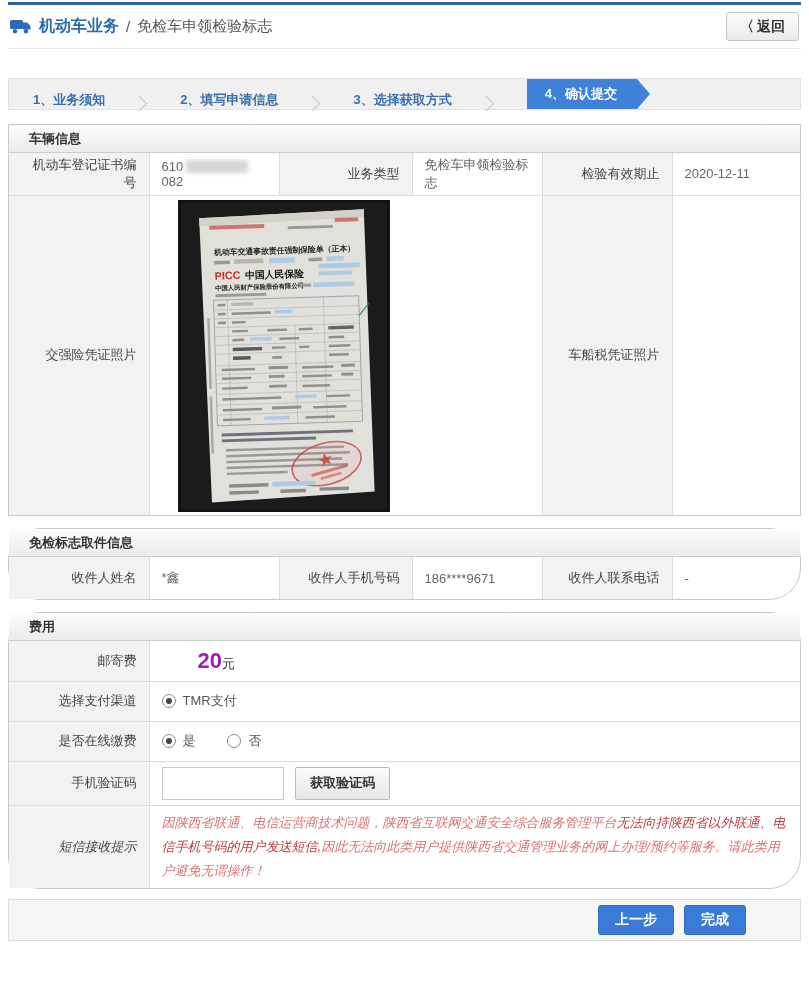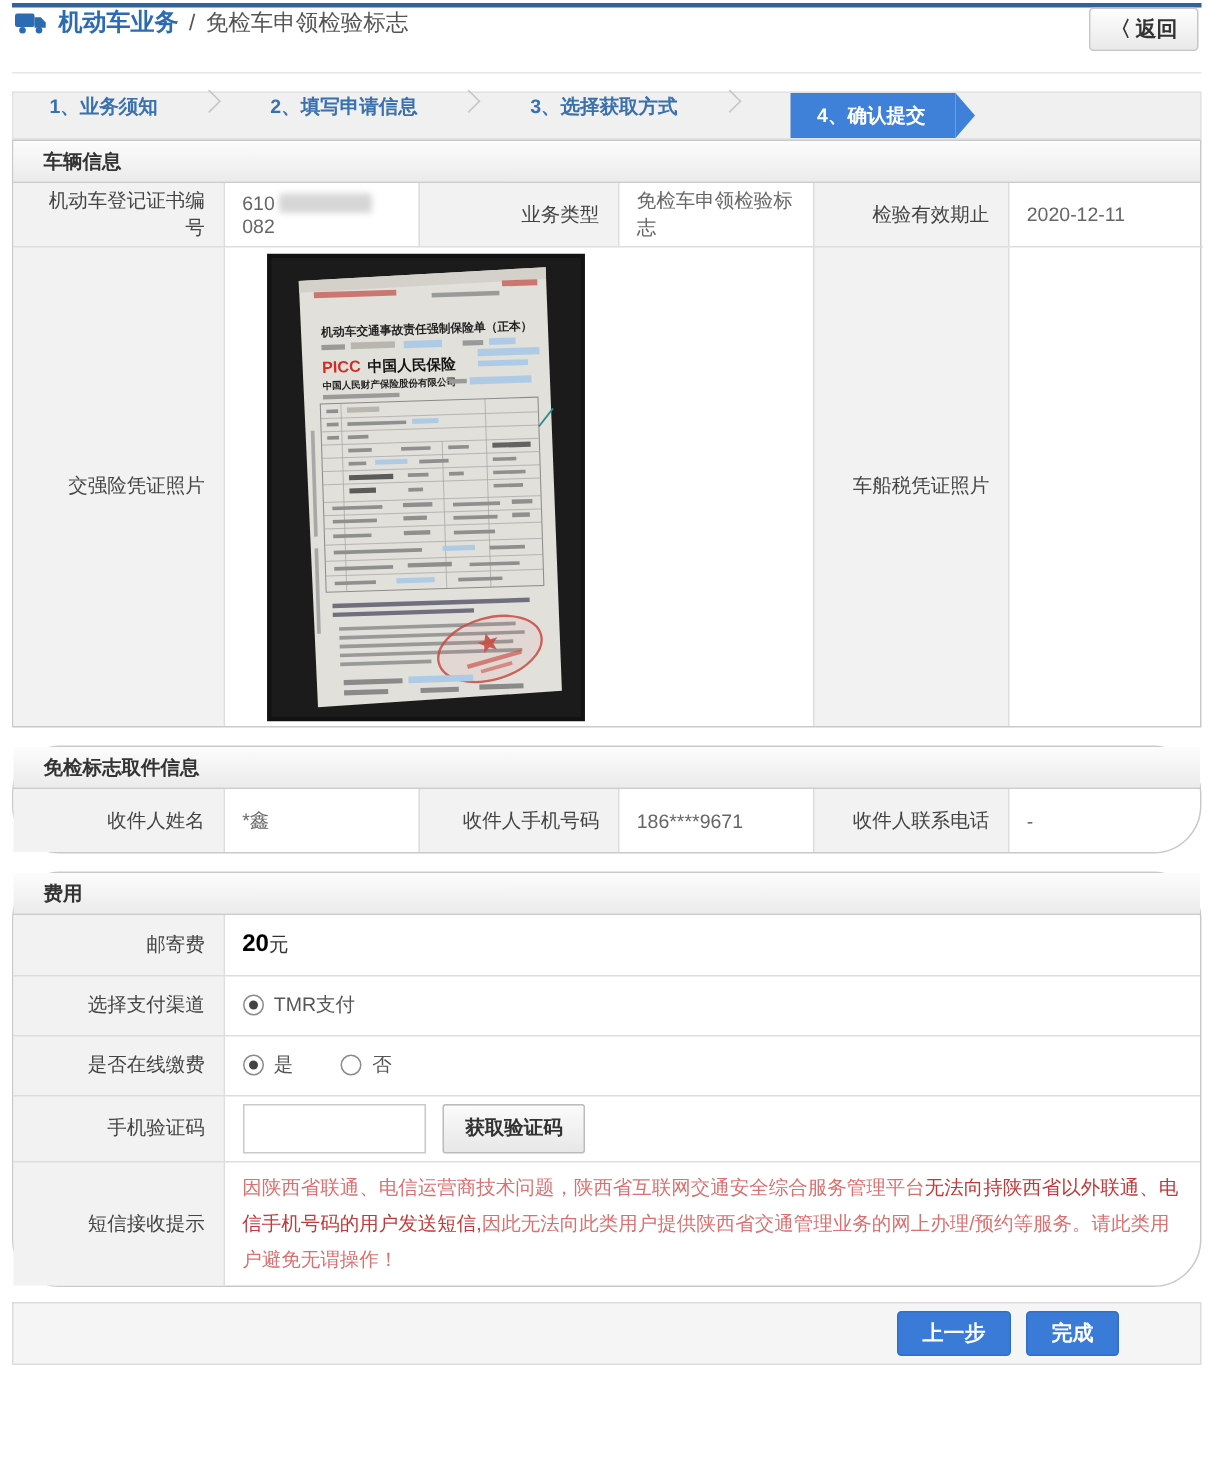--- a/index.html
+++ b/index.html
@@ -2,72 +2,72 @@
 <html><head>
 <meta charset="utf-8">
 <style>
   * { box-sizing: border-box; margin: 0; padding: 0; }
   html,body { width: 809px; height: 989px; background:#fff; overflow:hidden;
     font-family:"Liberation Sans","DejaVu Sans",sans-serif; }
   .page { margin:0 8px; width:793px; }
 
   .topline { margin-top:2px; height:3px; background:#2e639e; }
 
-  header { height:44px; display:flex; align-items:flex-start; justify-content:space-between;
+  header { height:44px; display:flex; align-items:center; justify-content:space-between;
     border-bottom:1px solid #e6e6e6; padding:0 2px; }
   .crumb { display:flex; align-items:center; gap:7px; }
   .brand { color:#2b6bb2; font-size:16px; font-weight:bold; }
   .crumb-sep, .pagename { color:#555; font-size:15px; }
   .backbtn { display:inline-flex; align-items:center; gap:3px; height:29px; padding:0 13px;
     background:linear-gradient(#fdfdfd,#e9e9e9); border:1px solid #c6c6c6; border-radius:3px;
     font-size:14px; color:#333; font-weight:bold; cursor:pointer;
     font-family:"Liberation Sans","DejaVu Sans",sans-serif; }
 
-  .steps { margin-top:12px; height:32px; background:#f0f0f0; border:1px solid #e2e2e2;
-    display:flex; align-items:flex-start; padding-left:20px; overflow:visible;gap:16px; }
+  .steps { margin-top:29px; height:32px; background:#f0f0f0; border:1px solid #e2e2e2;
+    display:flex; align-items:flex-end; padding-left:20px; overflow:visible;gap:16px; }
   .step { font-size:13px; font-weight:bold; color:#3a70ad; padding:0 4px; cursor:pointer; }
   .chev { width:11px; height:11px; border-top:1px solid #c5c5c5; border-right:1px solid #c5c5c5;
     transform:rotate(45deg); margin:0 15px 0 9px; }
   .step.active { position:relative; height:30px; line-height:30px; background:#3f80d9; color:#fff;
     padding:0 20px 0 18px; margin-left:4px; cursor:default; }
   .step.active::after { content:''; position:absolute; right:-13px; top:0;
     border-left:13px solid #3f80d9; border-top:15px solid transparent; border-bottom:15px solid transparent; }
 
-  .panel { border:1px solid #c9c9c9; }
+  .panel { margin-top:14px; border:1px solid #c9c9c9; }
   .panel + .panel { margin-top:12px;border-radius:32px; }
   .panel-h { height:28px; line-height:28px; padding:0 20px; font-size:13px; font-weight:bold; color:#333;
     background:linear-gradient(#fcfcfc,#ebebeb); border-bottom:1px solid #ccc; }
   table { width:100%; border-collapse:collapse; table-layout:fixed; }
   td { border:1px solid #ddd; font-size:13px; color:#666; padding:0 12px; height:42px; }
   tr td:first-child { border-left:none; } tr td:last-child { border-right:none; }
   tr:first-child td { border-top:none; } tr:last-child td { border-bottom:none; }
   td.lab { background:#f2f2f2; text-align:right; color:#444; }
   td.photo-cell { padding:4px 0 2px 26px; height:320px; vertical-align:middle; }
 
   .mask { display:inline-block; height:13px; border-radius:2px; background:#d6d6d6;
     filter:blur(2px); vertical-align:-2px; margin:0 3px; }
   .w18{width:18px;} .w56{width:56px;} .w62{width:62px;}
 
-  .price { color:#000000; font-weight:bold; font-size:16px; }
+  .price { color:#a21caf; font-weight:bold; font-size:22px;margin-left:36px; }
   .unit { color:#333; font-size:13px; }
 
   .radio { display:inline-flex; align-items:center; gap:7px; margin-right:28px; color:#555; cursor:pointer; }
   .rc { width:14px; height:14px; border:1px solid #8a8a8a; border-radius:50%; background:#fff; position:relative; }
   .rc.on::after { content:''; position:absolute; left:3px; top:3px; right:3px; bottom:3px;
     background:#444; border-radius:50%; }
 
   .row-captcha td { height:44px; }
   .captcha-input { width:122px; height:33px; border:1px solid #c9c9c9; padding:0 8px; font-size:13px;
     vertical-align:middle; }
   .captcha-btn { height:33px; margin-left:8px; padding:0 14px; vertical-align:middle;
     background:linear-gradient(#fbfbfb,#e7e7e7); border:1px solid #bbb; border-radius:2px;
     font-size:13px; font-weight:bold; color:#333; cursor:pointer;
     font-family:Liberation Sans, sans-serif; }
 
-  .row-sms td { height:56px; padding:5px 12px; line-height:24px; vertical-align:middle; }
+  .row-sms td { height:56px; padding:5px 12px; line-height:24px; vertical-align:middle;font-style:italic; }
   .sms-a { color:#db7070; } .sms-b { color:#c03a3a; }
 
   .footerbar { margin-top:10px; height:42px; background:#f5f5f5; border:1px solid #ddd;
     display:flex; align-items:center; justify-content:flex-end; gap:10px; padding-right:54px; }
   .btn-primary { height:30px; padding:0 16px; background:#3a7bd8; border:1px solid #306ec7;
     border-radius:3px; color:#fff; font-size:14px; font-weight:bold; cursor:pointer;
     font-family:"Liberation Sans","DejaVu Sans",sans-serif; }
 
   .doc { display:block; width:216px; height:312px; }
 </style>

